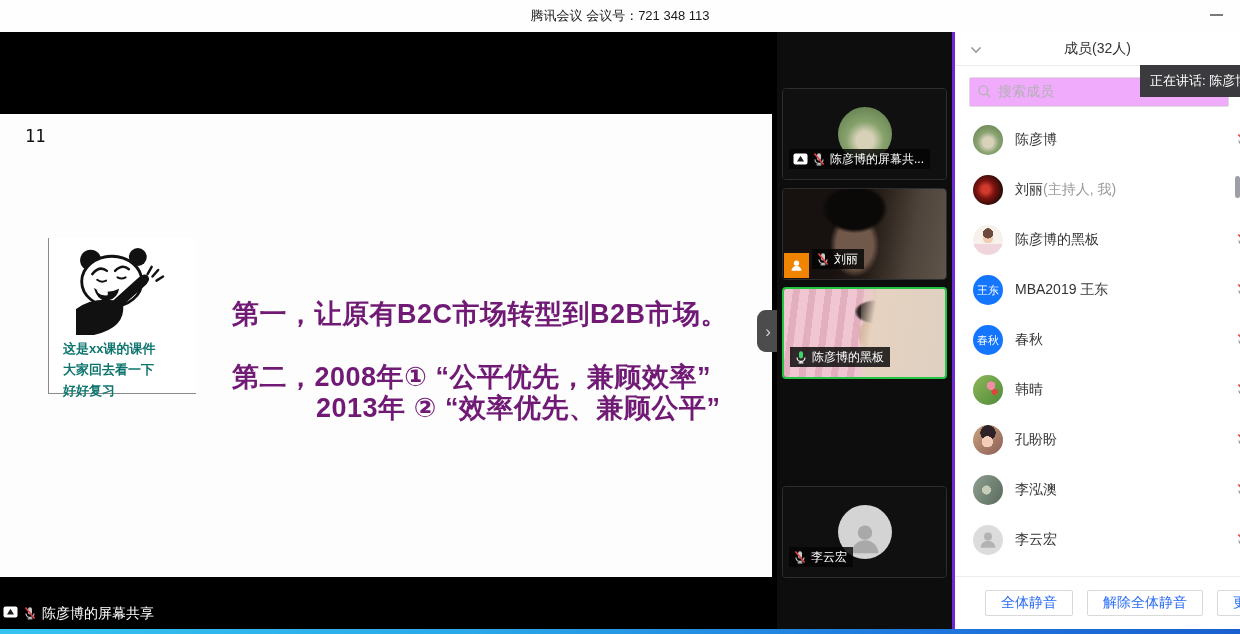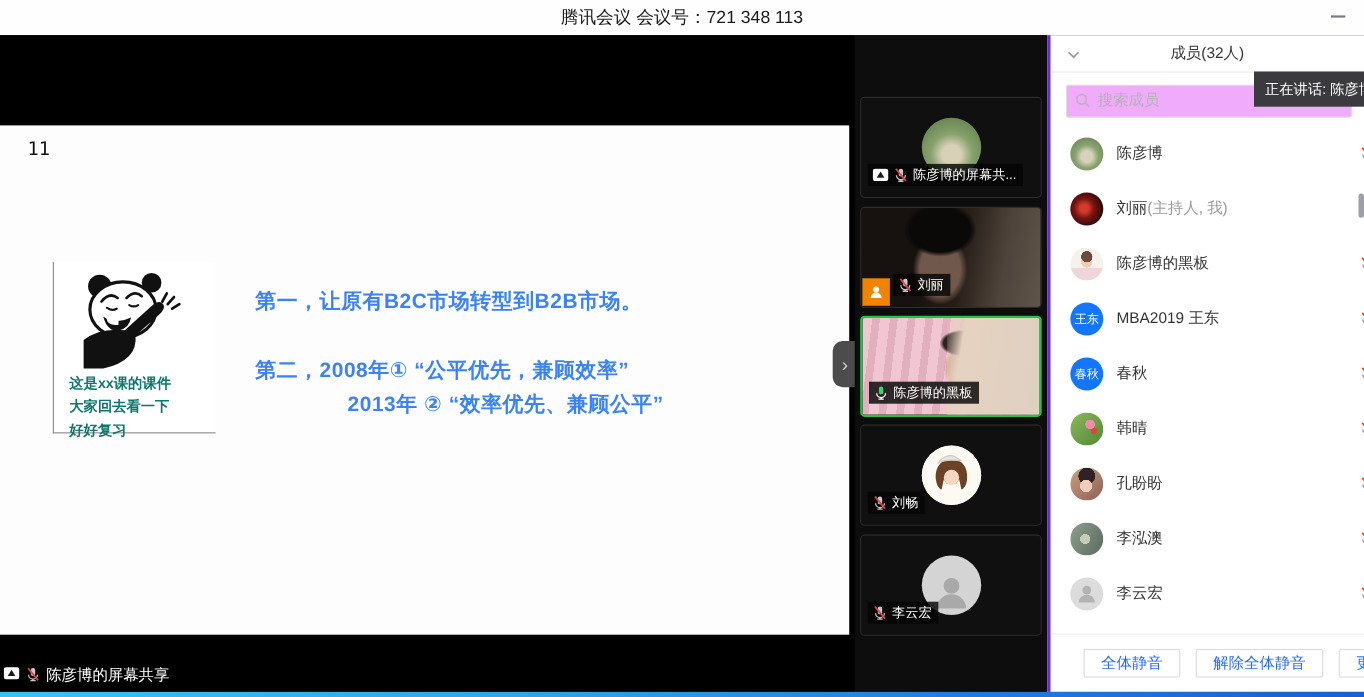--- a/index.html
+++ b/index.html
@@ -3,39 +3,39 @@
 <meta charset="utf-8">
 <style>
   * { margin:0; padding:0; box-sizing:border-box; }
   html,body { width:1240px; height:634px; overflow:hidden; background:#000;
               font-family:"Liberation Sans","DejaVu Sans",sans-serif; }
   #app { position:relative; width:1240px; height:634px; background:#000; }
 
   
   .topbar { position:absolute; left:0; top:0; width:1240px; height:32px; background:#fefefe;
             display:flex; align-items:center; justify-content:center; }
-  .topbar-title { font-size:16px; color:#1a1a1a; }
+  .topbar-title { font-size:13px; color:#1a1a1a; }
   .min-btn { position:absolute; right:14px; top:6px; width:20px; height:18px;
              display:flex; align-items:center; justify-content:center; }
   .min-btn span { display:block; width:13px; height:2px; background:#7a7a80; }
 
   
   .main { position:absolute; left:0; top:32px; width:777px; height:597px; background:#000; }
   .slide { position:absolute; left:0; top:82px; width:772px; height:463px; background:#fdfdfd; }
   .page-num { position:absolute; left:25px; top:12px; font-size:17px; color:#111;
               font-family:"DejaVu Sans Mono","Liberation Mono",monospace; }
 
   .meme-box { position:absolute; left:48px; top:124px; width:148px; height:156px; background:#fff;
               border-left:1px solid #8a8a8a; border-bottom:1px solid #8a8a8a; }
   .meme-art { position:absolute; left:14px; top:8px; width:122px; height:92px; }
   .meme-caption { position:absolute; left:14px; top:100px; font-size:13px; font-weight:700;
                   color:#0f766e; line-height:21px; white-space:nowrap; }
 
-  .slide-line { position:absolute; font-weight:700; color:#3b82f6; white-space:nowrap;
-                font-size:19px; letter-spacing:0.5px; }
+  .slide-line { position:absolute; font-weight:700; color:#701a75; white-space:nowrap;
+                font-size:27px; letter-spacing:0.5px;margin-top:35px; }
   .slide-line.l1 { left:232px; top:147px; }
   .slide-line.l2 { left:232px; top:210px; }
   .slide-line.l3 { left:316px; top:241px; }
 
   .share-banner { position:absolute; left:3px; bottom:4px; height:22px; display:flex;
                   align-items:center; gap:5px; color:#fff; font-size:14px; }
 
   
   .strip-handle { position:absolute; left:757px; top:310px; width:22px; height:42px;
                   background:#4c4c4c; border-radius:9px 0 0 9px; display:flex;
@@ -249,61 +249,39 @@
             <svg width="14" height="14" viewBox="0 0 14 14">
               <rect x="5" y="1.3" width="4" height="7.2" rx="2" fill="#3fd36c"></rect>
               <path d="M3 7.4a4 4 0 0 0 8 0" stroke="#fff" stroke-width="1.2" fill="none"></path>
               <line x1="7" y1="11.2" x2="7" y2="12.8" stroke="#fff" stroke-width="1.2"></line>
               <line x1="4.6" y1="12.8" x2="9.4" y2="12.8" stroke="#fff" stroke-width="1.2"></line>
             </svg>
           </span>
           <span>陈彦博的黑板</span>
         </div>
       </div>
-      <div class="tile" style="top: 354px;">
+      <div class="tile" style="top: 454px;">
         <div class="tile-vis vis-dark">
-          <div class="tile-avatar ta-cartoon-girl"><svg width="54" height="54" viewBox="0 0 54 54">
-              <circle cx="27" cy="27" r="27" fill="#fdf9f3"></circle>
-              <path d="M13 32c-2-13 6-20 14-20s16 7 14 20c-1 6-4 8-5 8l-2-9-3 4-4-3-4 3-3-4-2 9c-1 0-4-2-5-8z" fill="#6b4226"></path>
-              <circle cx="27" cy="29" r="7" fill="#f6d7c2"></circle>
-              <path d="M15 16c3-6 10-8 15-6l6 4c-7-1-16-1-21 2z" fill="#e9e4dc" stroke="#cfc8bf" stroke-width="1"></path>
-            </svg></div>
+          <div class="tile-avatar ta-default-silhouette">
+            <svg width="40" height="40" viewBox="0 0 24 24">
+              <circle cx="12" cy="8.2" r="4.3" fill="#a9a9a9"></circle>
+              <path d="M4 20.5c0-4.4 3.6-7.8 8-7.8s8 3.4 8 7.8z" fill="#a9a9a9"></path>
+            </svg>
+          </div>
         </div>
         <div class="tile-label">
           <span style="display:flex">
             <svg width="14" height="14" viewBox="0 0 14 14">
               <rect x="5" y="1.3" width="4" height="7.2" rx="2" fill="#c9c9c9"></rect>
               <path d="M3 7.4a4 4 0 0 0 8 0" stroke="#c9c9c9" stroke-width="1.2" fill="none"></path>
               <line x1="7" y1="11.2" x2="7" y2="12.8" stroke="#c9c9c9" stroke-width="1.2"></line>
               <line x1="4.6" y1="12.8" x2="9.4" y2="12.8" stroke="#c9c9c9" stroke-width="1.2"></line>
               <line x1="2.4" y1="1.4" x2="11.6" y2="12.4" stroke="#e04343" stroke-width="1.6"></line>
             </svg>
           </span>
-          <span>刘畅</span>
-        </div>
-      </div>
-      <div class="tile" style="top: 454px;">
-        <div class="tile-vis vis-dark">
-          <div class="tile-avatar ta-default-silhouette">
-            <svg width="40" height="40" viewBox="0 0 24 24">
-              <circle cx="12" cy="8.2" r="4.3" fill="#a9a9a9"></circle>
-              <path d="M4 20.5c0-4.4 3.6-7.8 8-7.8s8 3.4 8 7.8z" fill="#a9a9a9"></path>
-            </svg>
-          </div>
-        </div>
-        <div class="tile-label">
-          <span style="display:flex">
-            <svg width="14" height="14" viewBox="0 0 14 14">
-              <rect x="5" y="1.3" width="4" height="7.2" rx="2" fill="#c9c9c9"></rect>
-              <path d="M3 7.4a4 4 0 0 0 8 0" stroke="#c9c9c9" stroke-width="1.2" fill="none"></path>
-              <line x1="7" y1="11.2" x2="7" y2="12.8" stroke="#c9c9c9" stroke-width="1.2"></line>
-              <line x1="4.6" y1="12.8" x2="9.4" y2="12.8" stroke="#c9c9c9" stroke-width="1.2"></line>
-              <line x1="2.4" y1="1.4" x2="11.6" y2="12.4" stroke="#e04343" stroke-width="1.6"></line>
-            </svg>
-          </span>
           <span>李云宏</span>
         </div>
       </div>
     </div>
 
   <div class="panel">
     <div class="panel-header">
       <div class="panel-collapse">
         <svg width="12" height="8" viewBox="0 0 12 8">
           <path d="M1.5 1.5 L6 6 L10.5 1.5" fill="none" stroke="#9a9a9a" stroke-width="1.6"></path>

